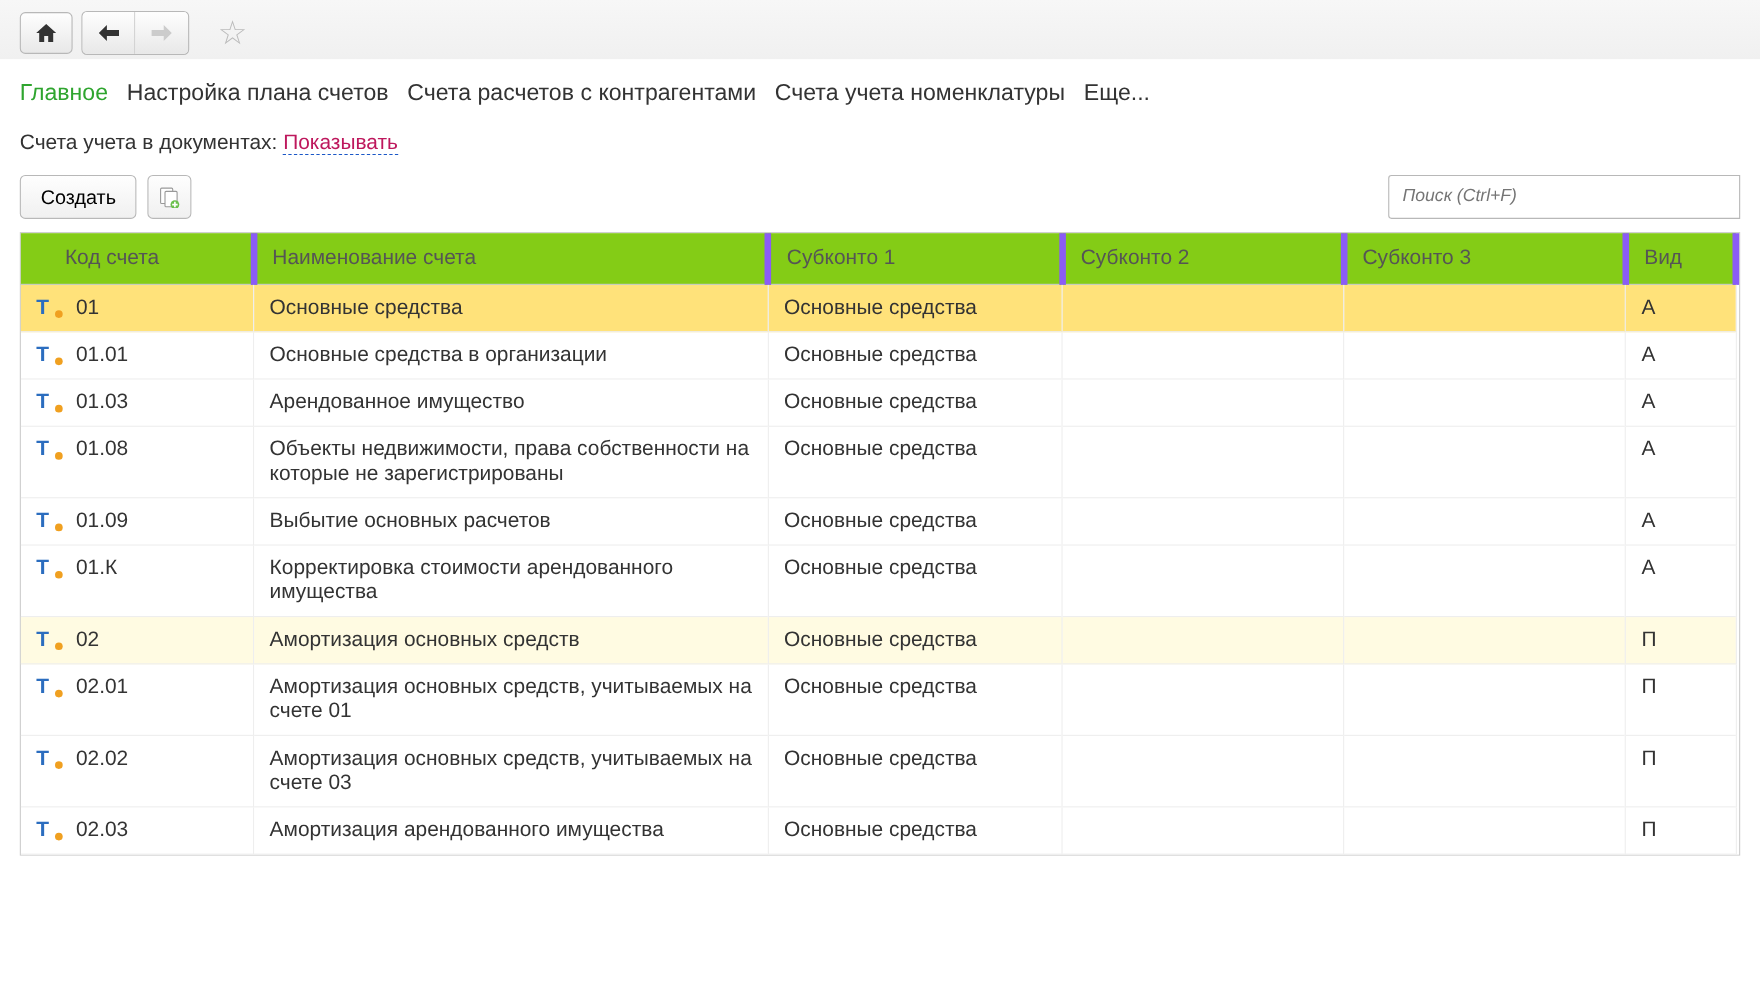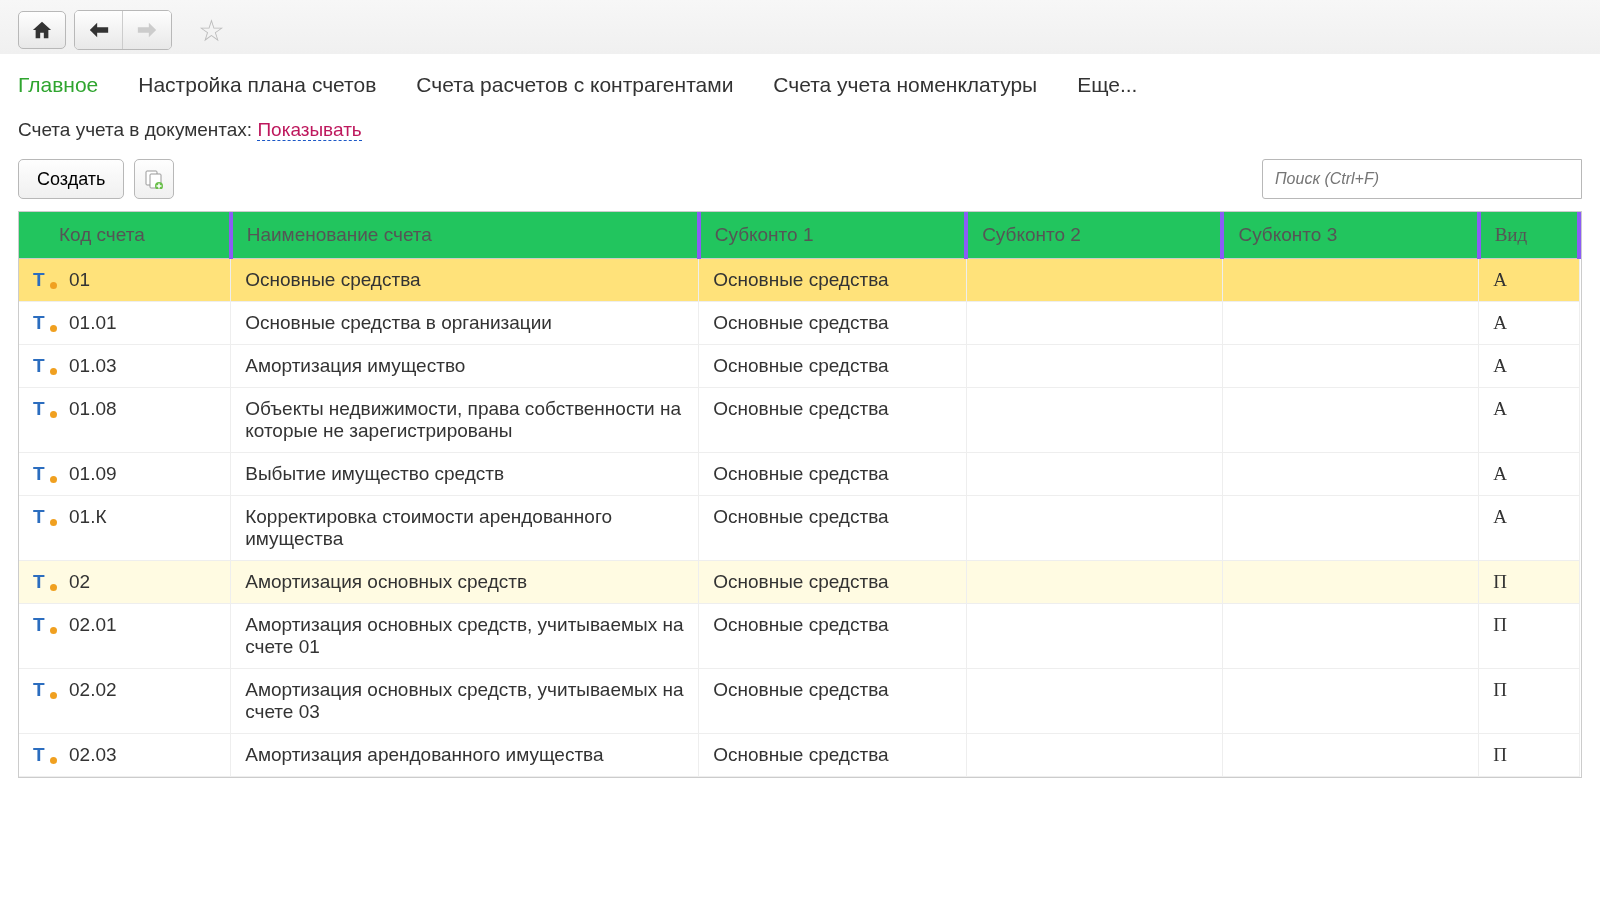--- a/index.html
+++ b/index.html
@@ -52,21 +52,21 @@
     cursor: pointer;
   }
   .title {
     font-size: 30px;
     font-weight: 400;
     margin-left: 18px;
     color: #111;
   }
   .tabs {
     display: flex;
-    gap: 40px;
+    gap: 17px;
     padding: 18px 18px 20px 18px;
     font-size: 21px;
   }
   .tab { cursor: pointer; color: #333; }
   .tab.active { color: #2fa52f; }
   .option-line {
     padding: 2px 18px 14px 18px;
     font-size: 19px;
   }
   .option-line a {
@@ -115,36 +115,36 @@
   table {
     width: 100%;
     border-collapse: collapse;
     font-size: 19px;
   }
   thead th {
     text-align: left;
     font-weight: normal;
     color: #555;
     padding: 12px 14px;
-    border-right: 4px solid #8b5cf6;
+    border-right: 6px solid #8b5cf6;
     border-bottom: 1px solid #ccc;
-    background: #22c55e;
+    background: #84cc16;
   }
   tbody tr { border-bottom: 1px solid #eee; }
   tbody td {
     padding: 10px 14px;
     vertical-align: top;
     border-right: 1px solid #eee;
   }
   .col-code { width: 190px; }
   .col-name { width: 420px; }
   .col-sub1 { width: 240px; }
   .col-sub2 { width: 230px; }
   .col-sub3 { width: 230px; }
-  .col-type { width: 90px; font-family: Liberation Serif, serif; }
+  .col-type { width: 90px; }
   .row-selected td { background: #ffe27a !important; }
   .row-header td { background: #fffbe2; }
   .code-cell {
     display: flex;
     align-items: flex-start;
     gap: 10px;
   }
   .t-icon {
     color: #2b6dbf;
     font-weight: bold;
@@ -255,21 +255,21 @@
           <td class="col-sub3"></td>
           <td class="col-type">А</td>
         </tr>
         <tr>
           <td class="col-code">
             <div class="code-cell">
               <span class="t-icon">Т</span>
               <span class="code-text">01.03</span>
             </div>
           </td>
-          <td class="col-name">Амортизация имущество</td>
+          <td class="col-name">Арендованное имущество</td>
           <td class="col-sub1">Основные средства</td>
           <td class="col-sub2"></td>
           <td class="col-sub3"></td>
           <td class="col-type">А</td>
         </tr>
         <tr>
           <td class="col-code">
             <div class="code-cell">
               <span class="t-icon">Т</span>
               <span class="code-text">01.08</span>
@@ -281,21 +281,21 @@
           <td class="col-sub3"></td>
           <td class="col-type">А</td>
         </tr>
         <tr>
           <td class="col-code">
             <div class="code-cell">
               <span class="t-icon">Т</span>
               <span class="code-text">01.09</span>
             </div>
           </td>
-          <td class="col-name">Выбытие имущество средств</td>
+          <td class="col-name">Выбытие основных расчетов</td>
           <td class="col-sub1">Основные средства</td>
           <td class="col-sub2"></td>
           <td class="col-sub3"></td>
           <td class="col-type">А</td>
         </tr>
         <tr>
           <td class="col-code">
             <div class="code-cell">
               <span class="t-icon">Т</span>
               <span class="code-text">01.К</span>

